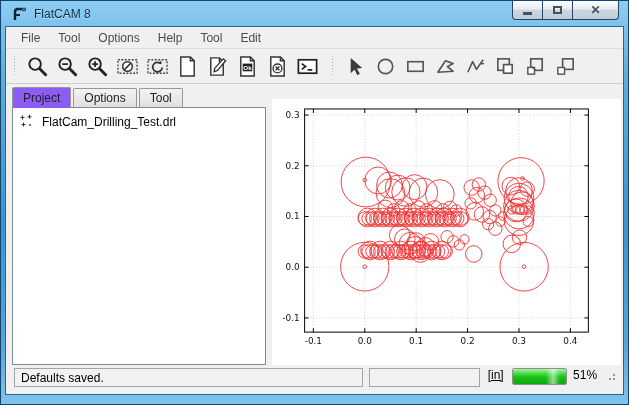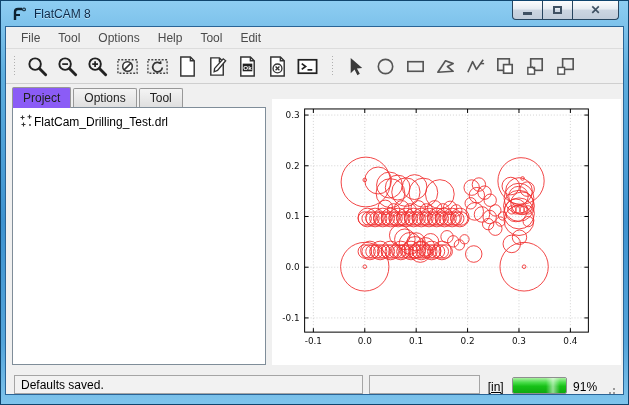--- a/index.html
+++ b/index.html
@@ -38,30 +38,30 @@
   .tool-gap { width:6px; }
 
   
   .content { flex:1; display:flex; padding:2px 0 3px 6px; overflow:hidden; }
   .left-col { width:254px; display:flex; flex-direction:column; }
   .tabs { height:21px; display:flex; align-items:flex-end; position:relative; z-index:2; }
   .tab { padding:2px 10px 3px 10px; margin-right:2px; border:1px solid #989898; border-bottom:none;
     border-radius:2px 2px 0 0; background:linear-gradient(180deg,#f4f4f4,#dfdfdf); color:#222; height:19px; }
   .tab.active { background:#8b5cf6; height:21px; margin-bottom:-1px; padding-top:3px; }
   .tree { flex:1; background:#fff; border:1px solid #7f8d99; padding:5px 4px; }
-  .tree-item { display:flex; align-items:center; gap:0; padding:1px 2px; color:#000; }
+  .tree-item { display:flex; align-items:center; gap:8px; padding:1px 2px; color:#000; }
   .tree-item svg { width:15px; height:15px; flex:0 0 auto; }
 
   .splitter { width:6px; }
   .right-col { flex:1; position:relative; }
   .plot-wrap { position:absolute; left:0; right:2px; top:13px; bottom:0; background:#fff; }
   .plot-wrap svg { display:block; width:100%; height:100%; }
 
   
-  .statusbar { height:26px; display:flex; align-items:flex-end; padding:0 8px 0 8px; gap:6px; background:#f0f0f0; }
+  .statusbar { height:26px; display:flex; align-items:flex-start; padding:0 8px 0 8px; gap:6px; background:#f0f0f0; }
   .spanel { height:19px; background:#f2f2f2; border:1px solid #a5a5a5; padding:2px 6px; color:#000; overflow:hidden; white-space:nowrap; }
   .spanel.msg { width:352px; }
   .spanel.aux { width:112px; }
   .units { color:#000; padding:0 2px;text-decoration:underline; }
   .progress { width:56px; height:17px; border:1px solid #8e8f8f; border-radius:2px; overflow:hidden; position:relative; background:#e6e6e6; }
   .progress .fill { position:absolute; inset:0;
     background:linear-gradient(180deg,#a9f0a0 0%,#49dc49 30%,#17c117 55%,#0fa90f 100%); }
   .progress .sheen { position:absolute; top:0; bottom:0; left:62%; width:26%;
     background:linear-gradient(90deg,rgba(255,255,255,0),rgba(255,255,255,.55),rgba(255,255,255,0)); }
   .pct { color:#000; }
@@ -444,21 +444,21 @@
       </div>
 
       <div class="statusbar">
         <div class="spanel msg">Defaults saved.</div>
         <div class="spanel aux"></div>
         <span class="units">[in]</span>
         <div class="progress">
           <div class="fill" style="width: 100%;"></div>
           <div class="sheen"></div>
         </div>
-        <span class="pct">91%</span>
+        <span class="pct">51%</span>
         <div class="resize-grip">
           <i style="right:0;bottom:0"></i>
             <i style="right:4px;bottom:0"></i>
             <i style="right:0;bottom:4px"></i>
         </div>
       </div>
 
     </div>
   </div>
 </div>

